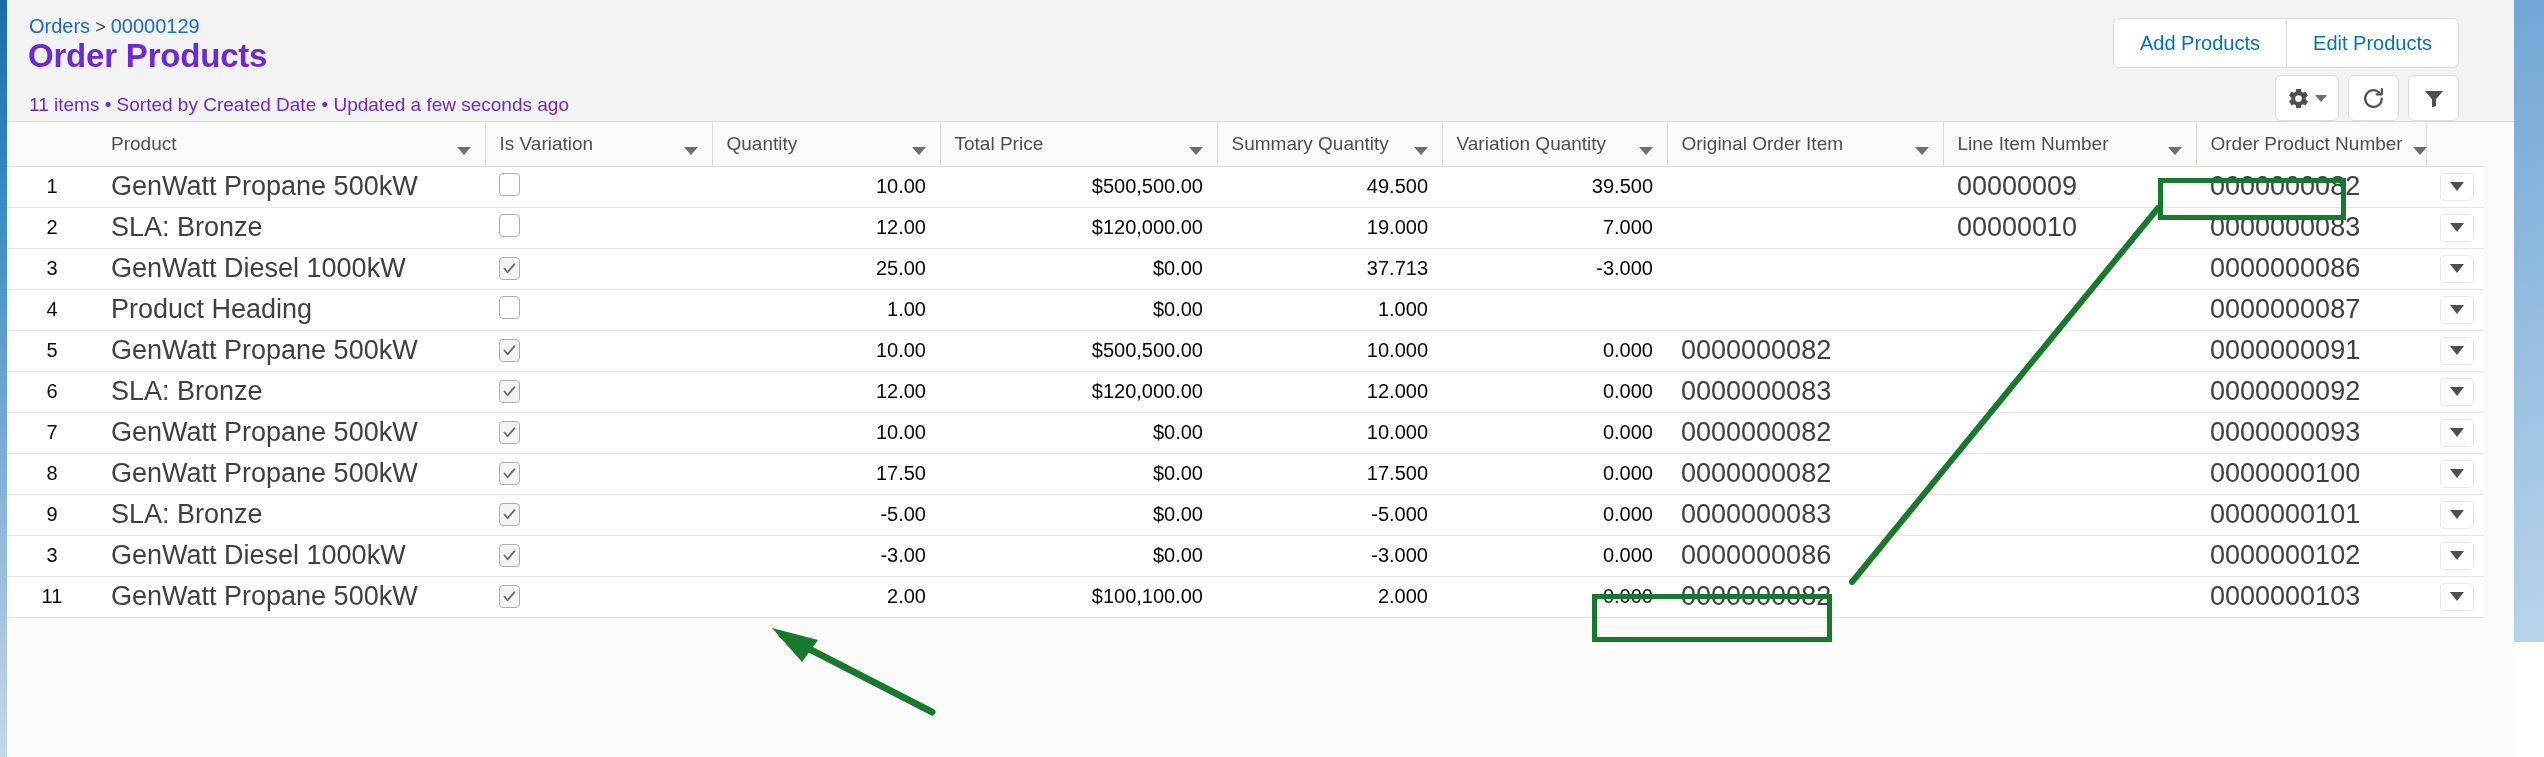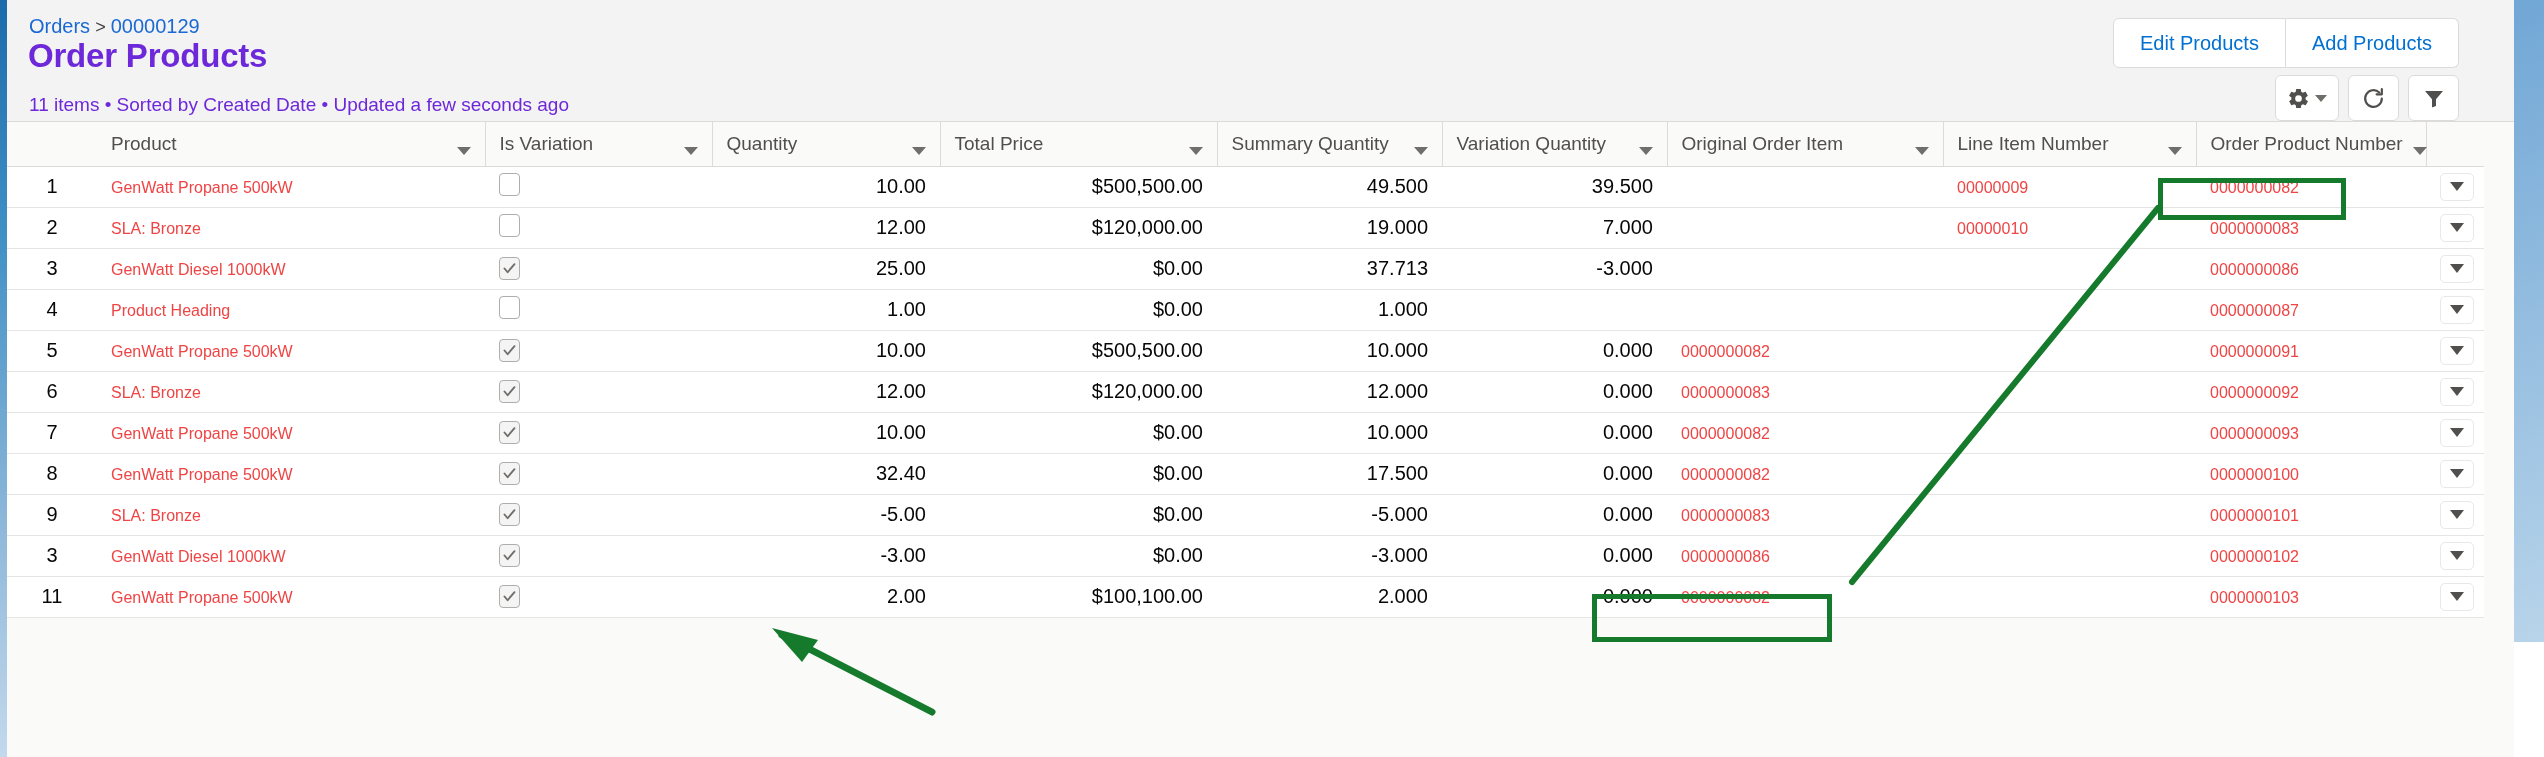--- a/index.html
+++ b/index.html
@@ -149,23 +149,23 @@
     vertical-align: middle;
     background: #ffffff;
   }
   td.col-num {
     color: #3e3e3c;
     font-size: 19px;
     text-align: center;
     padding: 0;
   }
   td a.cell-link {
-    color: #ef4444;
+    color: #404040;
     text-decoration: none;
-    font-size: 16px;
+    font-size: 27px;
   }
   td.num-cell { text-align: right; }
 
   .cb {
     width: 21px; height: 23px;
     border: 1px solid #b0adab;
     border-radius: 4px;
     background: #ffffff;
     display: inline-flex;
     align-items: center; justify-content: center;
@@ -217,22 +217,22 @@
 
       <div class="breadcrumb">
         <a href="#">Orders</a><span class="bc-sep">&gt;</span><a href="#">00000129</a>
       </div>
 
       <div class="page-title">Order Products</div>
 
       <div class="meta-line">11 items • Sorted by Created Date • Updated a few seconds ago</div>
 
       <div class="btn-group">
+        <button class="btn">Add Products</button>
         <button class="btn">Edit Products</button>
-        <button class="btn">Add Products</button>
       </div>
 
       <div class="icon-bar">
 
         <div class="icon-btn wide">
           <span>
             <svg width="23" height="23" viewBox="0 0 24 24" fill="#514f4d">
               <path d="M19.4 13a7.6 7.6 0 0 0 .06-1 7.6 7.6 0 0 0-.07-1l2.1-1.6a.5.5 0 0 0 .12-.64l-2-3.46a.5.5 0 0 0-.6-.22l-2.47 1a7.3 7.3 0 0 0-1.7-1l-.38-2.63A.5.5 0 0 0 14 2h-4a.5.5 0 0 0-.5.42l-.37 2.63a7.6 7.6 0 0 0-1.7 1l-2.48-1a.5.5 0 0 0-.6.22l-2 3.46a.5.5 0 0 0 .12.64L4.6 11a8 8 0 0 0 0 2l-2.1 1.6a.5.5 0 0 0-.12.64l2 3.46c.12.22.38.3.6.22l2.47-1a7.3 7.3 0 0 0 1.7 1l.38 2.63A.5.5 0 0 0 10 22h4a.5.5 0 0 0 .5-.42l.37-2.63a7.6 7.6 0 0 0 1.7-1l2.48 1c.23.08.48 0 .6-.22l2-3.46a.5.5 0 0 0-.12-.64zM12 15.5A3.5 3.5 0 1 1 15.5 12 3.5 3.5 0 0 1 12 15.5z"></path>
             </svg>
           </span>
@@ -471,21 +471,21 @@
               </td>
             </tr>
             <tr>
               <td class="col-num">8</td>
               <td><a class="cell-link" href="#">GenWatt Propane 500kW</a></td>
               <td><span class="cb checked">
                   <svg width="15" height="15" viewBox="0 0 24 24" fill="none" stroke="#706e6b" stroke-width="3" stroke-linecap="round" stroke-linejoin="round">
                     <polyline points="4,12 9,18 20,5"></polyline>
                   </svg>
                 </span></td>
-              <td class="num-cell">32.40</td>
+              <td class="num-cell">17.50</td>
               <td class="num-cell">$0.00</td>
               <td class="num-cell">17.500</td>
               <td class="num-cell">0.000</td>
               <td><a class="cell-link" href="#">0000000082</a></td>
               <td></td>
               <td><a class="cell-link" href="#">0000000100</a></td>
               <td class="col-act">
                 <div class="row-caret-btn">
                   <span class="row-caret"></span>
                 </div>

